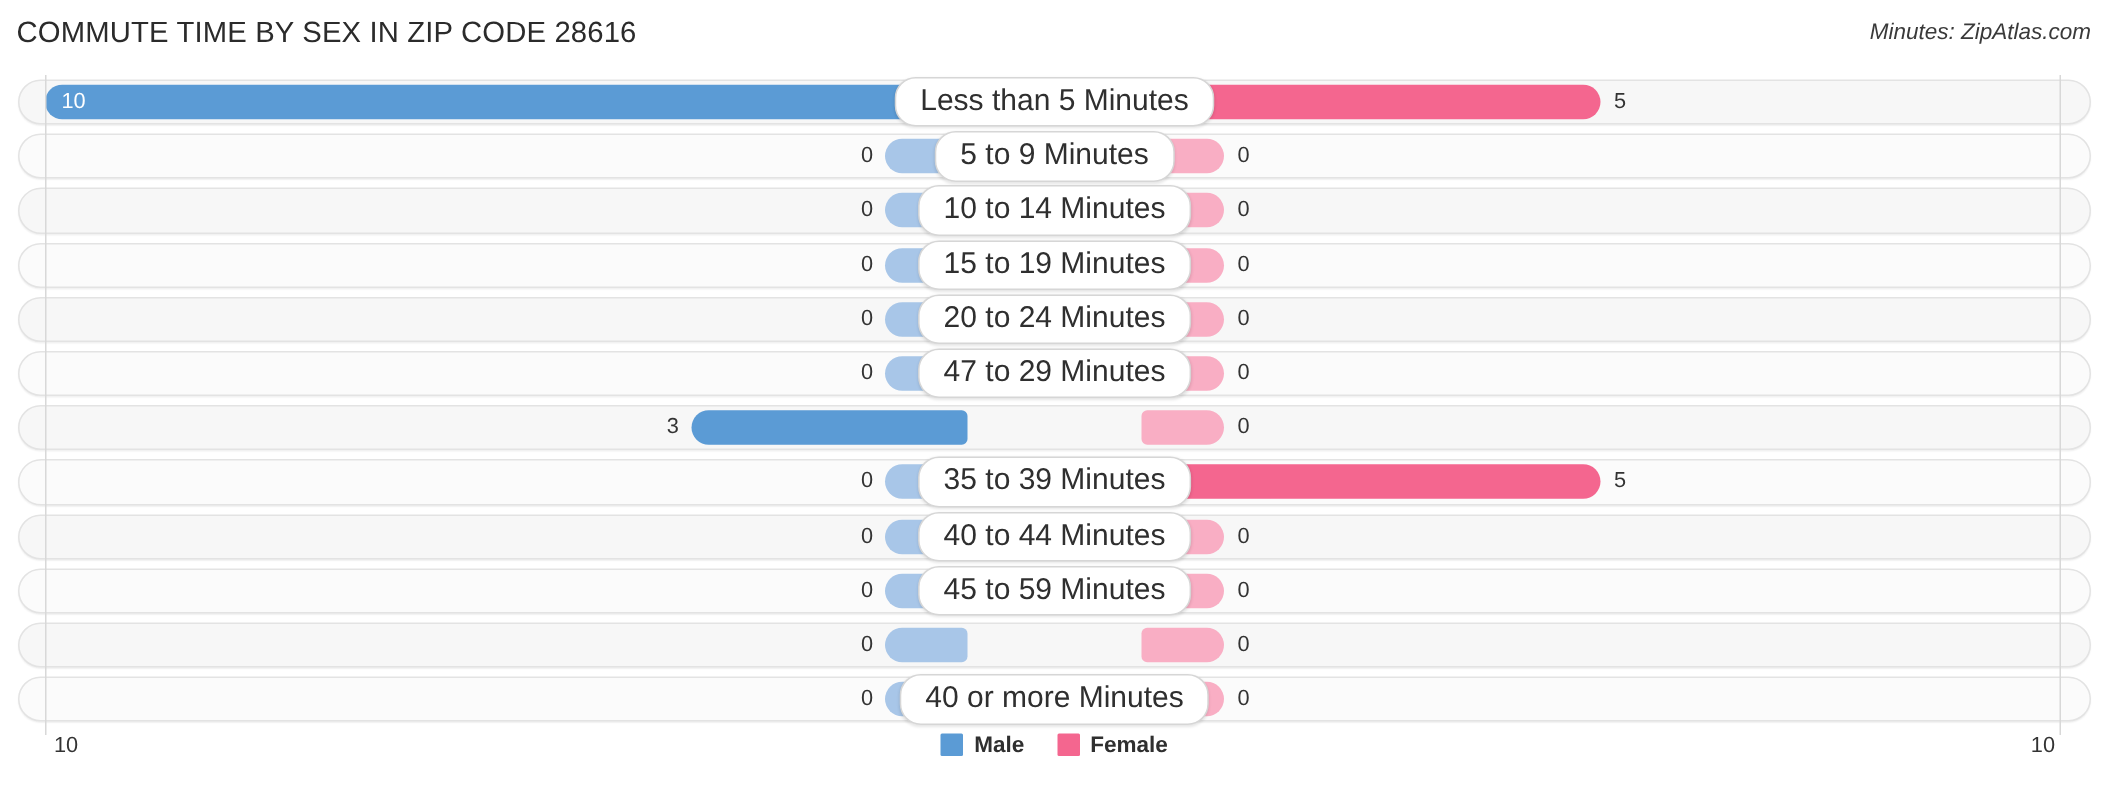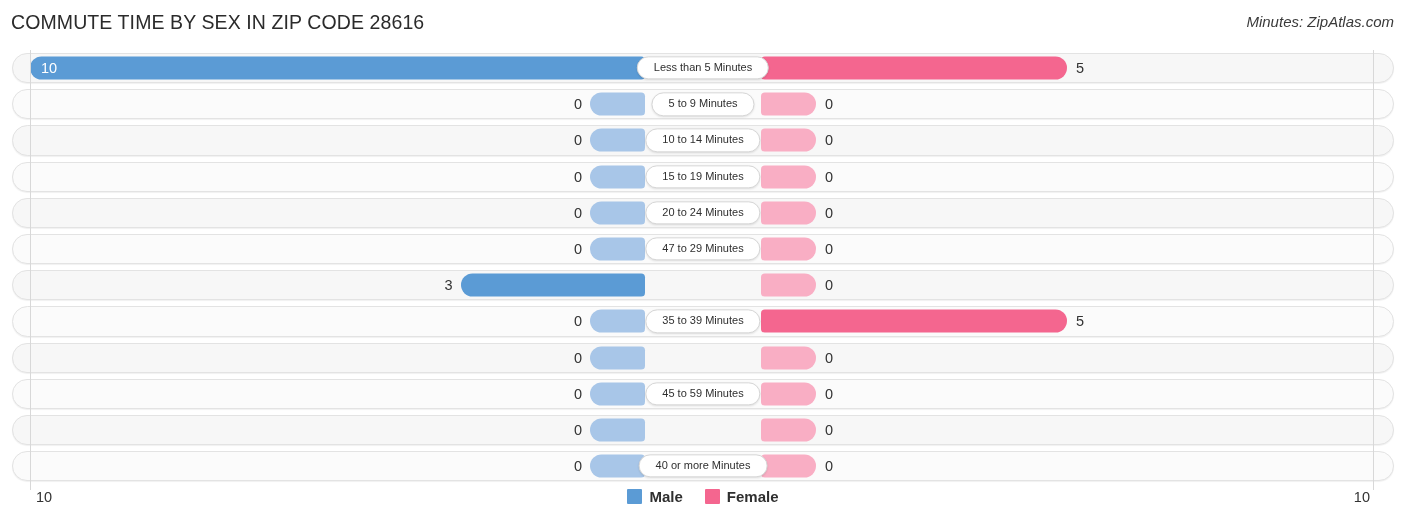--- a/index.html
+++ b/index.html
@@ -133,21 +133,21 @@
   
   .pill {
     position: absolute;
     left: 50%;
     top: 50%;
     transform: translate(-50%, -50%);
     background: #ffffff;
     border: 1px solid #d6d6d6;
     border-radius: 14px;
     padding: 4px 16px 5px 16px;
-    font-size: 11px;
+    font-size: 20px;
     color: #2f2f2f;
     white-space: nowrap;
     z-index: 5;
     box-shadow: 0 1px 2px rgba(0,0,0,0.10);
     line-height: 1.12;
   }
 
   
   .footer {
     position: absolute;
@@ -267,20 +267,21 @@
           <div class="bar female" style="left: 761px; width: 306px;"></div>
           <div class="val right-out" style="left: 1076px;">5</div>
           <div class="pill">35 to 39 Minutes</div>
         </div>
         <div class="row">
           <div class="track"></div>
           <div class="bar male zero" style="left: 590px; width: 55px;"></div>
           <div class="val left-out" style="right: 824px;">0</div>
           <div class="bar female zero" style="left: 761px; width: 55px;"></div>
           <div class="val right-out" style="left: 825px;">0</div>
+          <div class="pill">40 to 44 Minutes</div>
         </div>
         <div class="row alt">
           <div class="track"></div>
           <div class="bar male zero" style="left: 590px; width: 55px;"></div>
           <div class="val left-out" style="right: 824px;">0</div>
           <div class="bar female zero" style="left: 761px; width: 55px;"></div>
           <div class="val right-out" style="left: 825px;">0</div>
           <div class="pill">45 to 59 Minutes</div>
         </div>
         <div class="row">

